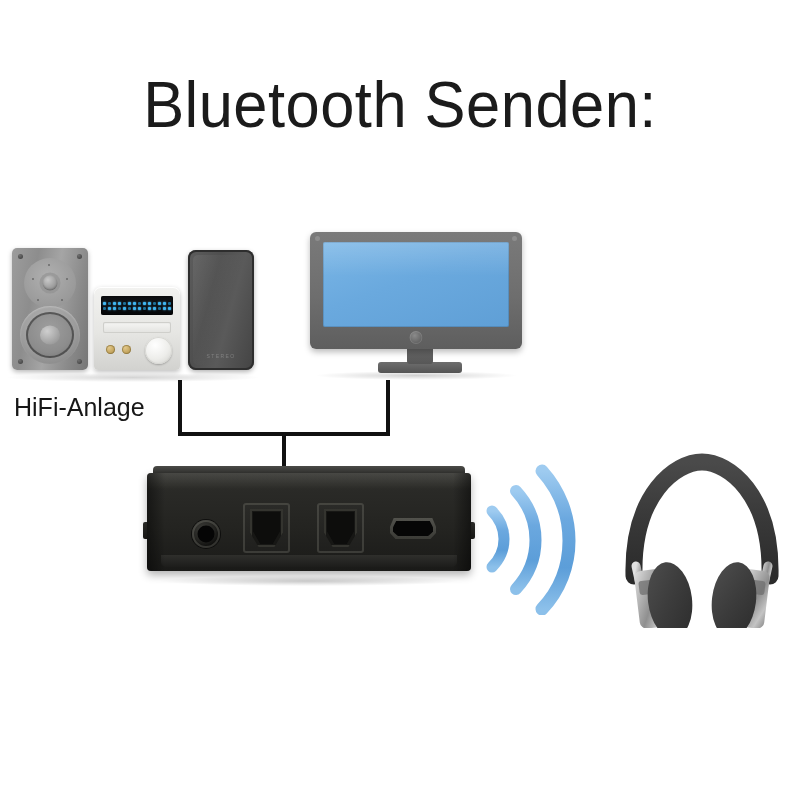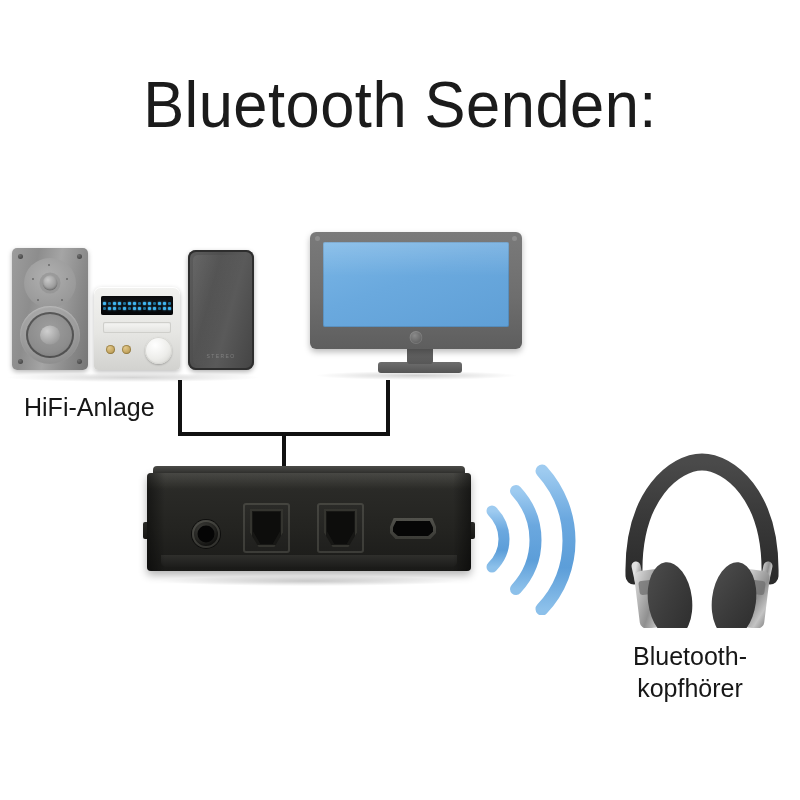--- a/index.html
+++ b/index.html
@@ -32,21 +32,21 @@
 
   
   .label {
     position: absolute;
     font-size: 25px;
     font-weight: 400;
     color: #171717;
     line-height: 1.28;
     white-space: nowrap;
   }
-  #label-hifi { left: 24px; top: 391px; }
+  #label-hifi { left: 14px; top: 391px; }
   #label-tv   { left: 411px; top: 391px; }
   #label-headphones {
     left: 580px; top: 640px;
     width: 220px;
     text-align: center;
     white-space: normal;
   }
   #label-headphones .ln { display: block; }
 
   
@@ -503,18 +503,14 @@
       </g>
 
       <g>
         <rect x="128" y="122" width="27" height="58" rx="7" fill="url(#chromeg)" transform="rotate(7 142 151)"></rect>
         <rect x="130" y="132" width="23" height="14" rx="3" fill="#6f6f6f" transform="rotate(7 142 139)" opacity="0.75"></rect>
         <ellipse cx="122" cy="152" rx="22" ry="38" fill="url(#padg)" transform="rotate(7 122 152)"></ellipse>
       </g>
     </svg>
   </div>
 
-  <div class="label" id="label-headphones">
-    <span class="ln">Bluetooth-</span>
-    <span class="ln">kopfhörer</span>
-  </div>
 
 </div>
 
 </body></html>

